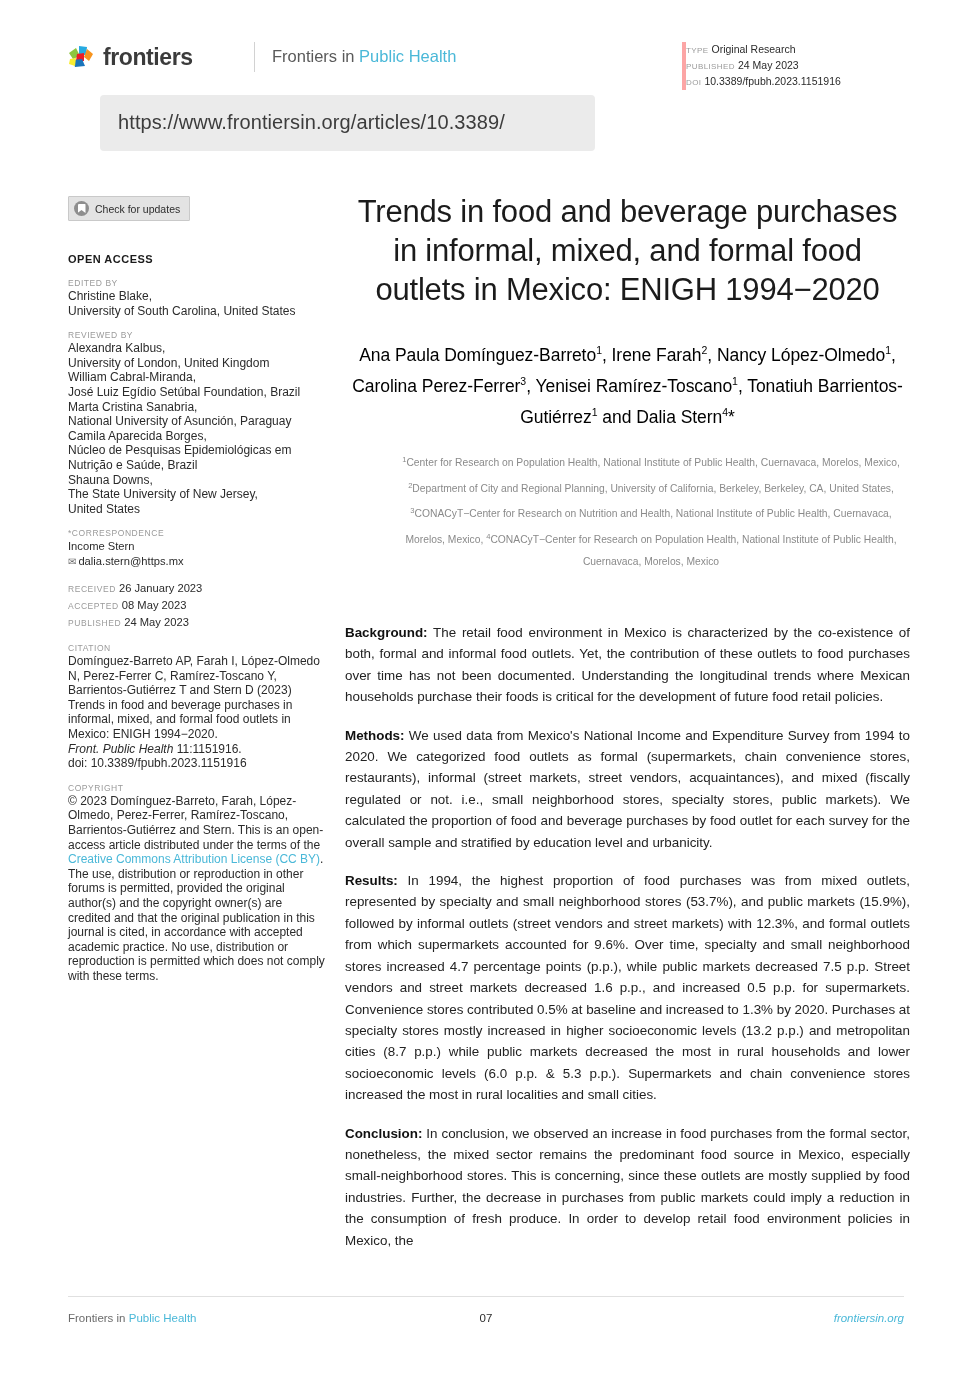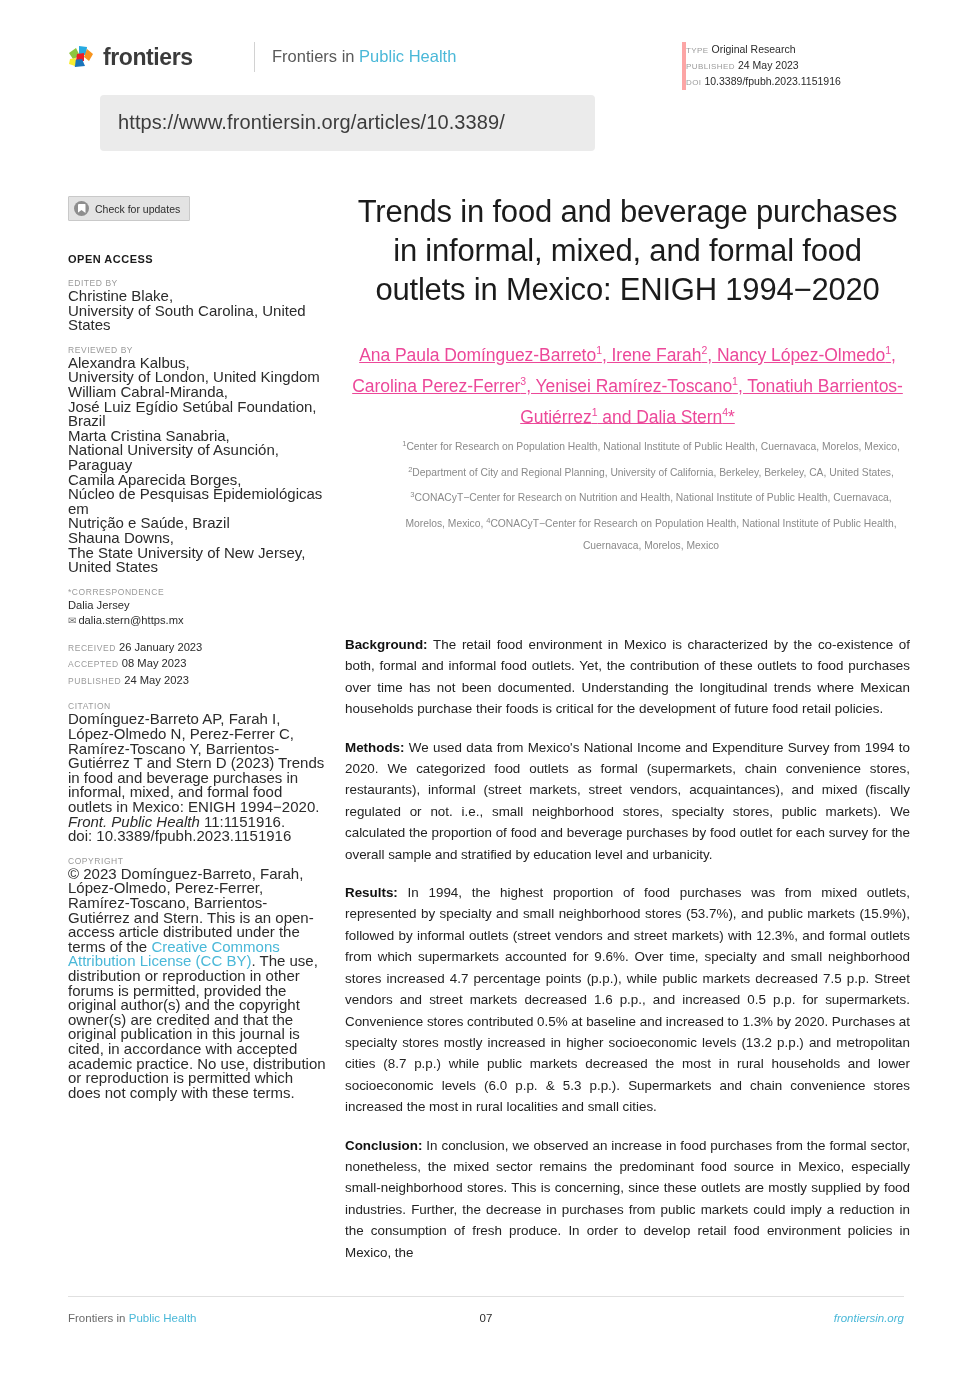--- a/index.html
+++ b/index.html
@@ -155,21 +155,21 @@
     margin-bottom: 13px;
   }
   .sec-key {
     font-size: 8.5px;
     letter-spacing: 0.55px;
     color: #9a9a9a;
     text-transform: uppercase;
     margin-bottom: 1px;
   }
   .sec-body {
-    font-size: 15px;
+    font-size: 12px;
     line-height: 14.6px;
     color: #2b2b2b;
     margin-bottom: 12px;
   }
   .inline-key {
     font-size: 8.5px;
     letter-spacing: 0.55px;
     color: #9a9a9a;
     text-transform: uppercase;
   }
@@ -199,24 +199,23 @@
     font-size: 31px;
     line-height: 39px;
     font-weight: normal;
     color: #1b1b1b;
     letter-spacing: -0.2px;
     margin: 0 0 28px 0;
   }
   .authors {
     font-size: 17.5px;
     line-height: 26px;
-    color: #ec4899;
-    margin-bottom: 4px;
+    color: #000000;
+    margin-bottom: 20px;
     letter-spacing: -0.05px;
-    text-decoration: underline;
   }
   .authors sup { font-size: 10.5px; }
   .affil {
     font-size: 10.3px;
     line-height: 22px;
     color: #8a8a8a;
     margin-bottom: 0;
     margin-left: 47px;
   }
   .affil sup { font-size: 7.6px; }
@@ -225,21 +224,21 @@
     position: absolute;
     left: 345px;
     top: 618px;
     width: 565px;
   }
   .abs-para {
     font-size: 13.4px;
     line-height: 21.4px;
     color: #232323;
     text-align: justify;
-    margin: 16px 0 17px 0;
+    margin: 4px 0 17px 0;
   }
   .abs-label { font-weight: bold; color: #111111; }
 
   
   .footer-rule {
     position: absolute;
     left: 68px;
     right: 62px;
     top: 1296px;
     height: 1px;
@@ -324,21 +323,21 @@
 Marta Cristina Sanabria,
 National University of Asunción, Paraguay
 Camila Aparecida Borges,
 Núcleo de Pesquisas Epidemiológicas em
 Nutrição e Saúde, Brazil
 Shauna Downs,
 The State University of New Jersey,
 United States</div>
 
     <div class="sec-key">*CORRESPONDENCE</div>
-    <div class="email-line">Dalia Jersey</div>
+    <div class="email-line">Income Stern</div>
     <div class="email-line" style="margin-bottom:12px;">
       <span class="env-glyph">✉</span><span>dalia.stern@https.mx</span>
     </div>
 
     <div class="dates-row">
       <span class="inline-key">RECEIVED</span>
       <span>26 January 2023</span>
     </div>
     <div class="dates-row">
       <span class="inline-key">ACCEPTED</span>

